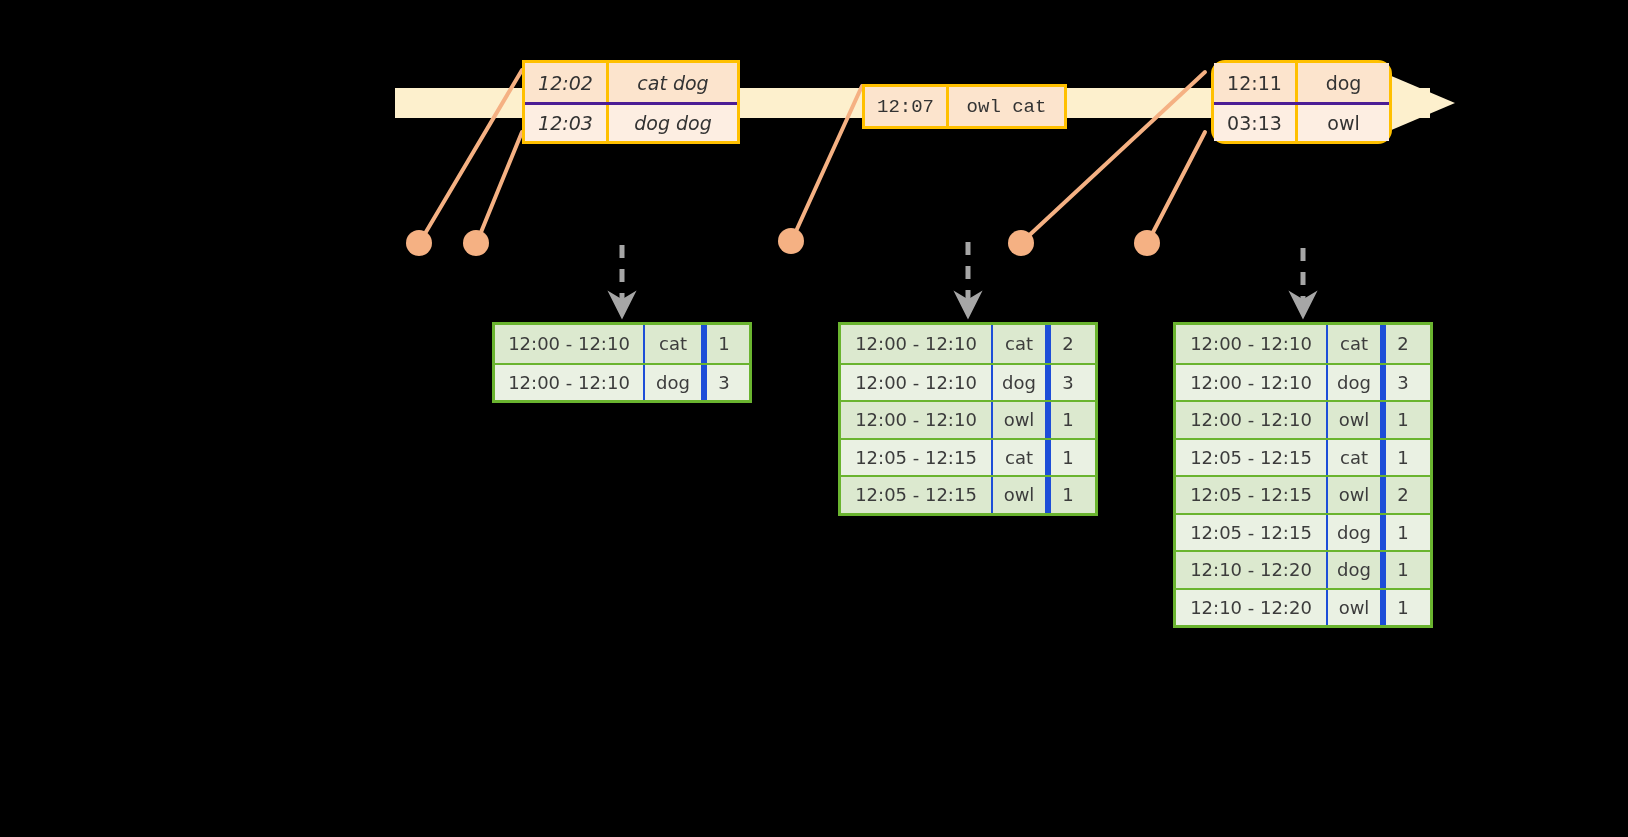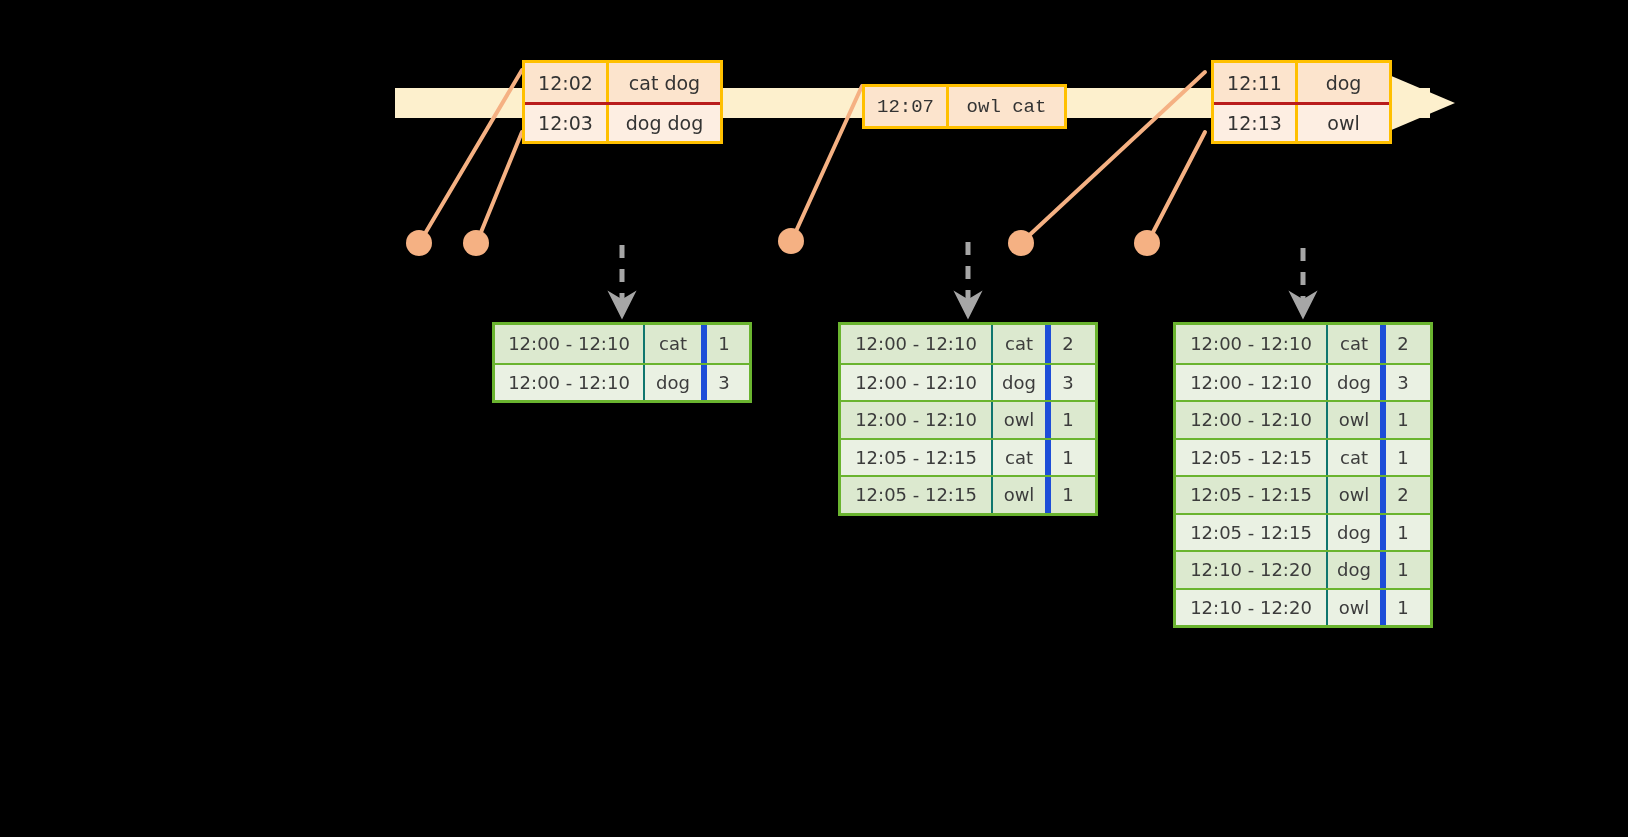--- a/index.html
+++ b/index.html
@@ -6,37 +6,37 @@
   body{width:1628px;height:837px;position:relative;overflow:hidden;
        font-family:"DejaVu Sans","Liberation Sans",sans-serif;}
 
   .stage{position:absolute;left:0;top:0;width:1628px;height:837px;}
 
   svg.layer{position:absolute;left:0;top:0;width:1628px;height:837px;pointer-events:none;}
 
   
   .evt{position:absolute;border:3px solid #ffc000;box-sizing:border-box;}
   .evt-row{display:flex;height:39px;box-sizing:border-box;}
-  .evt-row + .evt-row{border-top:3px solid #b91c1c;justify-content:center;}
+  .evt-row + .evt-row{border-top:3px solid #4c1d95;justify-content:center;}
   .evt-row.shade-a{background:#fce4cd;}
   .evt-row.shade-b{background:#fdeee2;}
   .evt-time{width:84px;display:flex;align-items:center;justify-content:center;
             font-size:19px;color:#333;border-right:3px solid #ffc000;box-sizing:border-box;}
   .evt-words{flex:1;display:flex;align-items:center;justify-content:center;
              font-size:19px;color:#333;box-sizing:border-box;padding:0 0;}
 
   
   .rtable{position:absolute;border:3px solid #6ab42f;box-sizing:border-box;background:#6ab42f;}
   .rrow{display:flex;height:37.5px;box-sizing:border-box;}
   .rrow + .rrow{border-top:2px solid #6ab42f;}
   .rrow.g0{background:#dce9cf;}
   .rrow.g1{background:#eaf1e3;}
   .rcell{display:flex;align-items:center;justify-content:center;
          font-size:18px;color:#3c3c3c;box-sizing:border-box;}
-  .rwin{width:150px;border-right:2px solid #0f766e;}
+  .rwin{width:150px;border-right:2px solid #1d4ed8;}
   .rword{width:62px;border-right:6px solid #1d4ed8;}
   .rcount{width:34px;}
   .rtable.t2 .rwin{width:152px;}
   .rtable.t2 .rword{width:58px;}
   .rtable.t2 .rcount{width:34px;}
   .rtable.t3 .rwin{width:152px;}
   .rtable.t3 .rword{width:58px;}
   .rtable.t3 .rcount{width:34px;}
 </style>
 </head>
@@ -71,45 +71,45 @@
       <circle cx="1147" cy="243" r="13"></circle>
     </g>
 
     <g stroke="#a6a6a6" stroke-width="5" stroke-dasharray="13 11" fill="none">
       <line x1="622" y1="245" x2="622" y2="305" marker-end="url(#dash-head)"></line>
       <line x1="968" y1="242" x2="968" y2="305" marker-end="url(#dash-head)"></line>
       <line x1="1303" y1="248" x2="1303" y2="305" marker-end="url(#dash-head)"></line>
     </g>
   </svg>
 
-  <div class="evt" style="left:522px;top:60px;width:201px;">
+  <div class="evt" style="left:522px;top:60px;width:218px;font-style:italic;">
     <div class="evt-row shade-a">
       <div class="evt-time">12:02</div>
       <div class="evt-words">cat dog</div>
     </div>
     <div class="evt-row shade-b">
       <div class="evt-time">12:03</div>
       <div class="evt-words">dog dog</div>
     </div>
   </div>
 
   <div class="evt" style="left:862px;top:84px;width:205px;font-family:Liberation Mono, monospace;">
     <div class="evt-row shade-a">
       <div class="evt-time">12:07</div>
       <div class="evt-words">owl cat</div>
     </div>
   </div>
 
-  <div class="evt" style="left:1211px;top:60px;width:181px;">
+  <div class="evt" style="left:1211px;top:60px;width:181px;border-radius:14px;">
     <div class="evt-row shade-a">
       <div class="evt-time">12:11</div>
       <div class="evt-words">dog</div>
     </div>
     <div class="evt-row shade-b">
-      <div class="evt-time">12:13</div>
+      <div class="evt-time">03:13</div>
       <div class="evt-words">owl</div>
     </div>
   </div>
 
   <div class="rtable t1" style="left:492px;top:322px;width:260px;">
     <div class="rrow g0">
       <div class="rcell rwin">12:00 - 12:10</div>
       <div class="rcell rword">cat</div>
       <div class="rcell rcount">1</div>
     </div>

